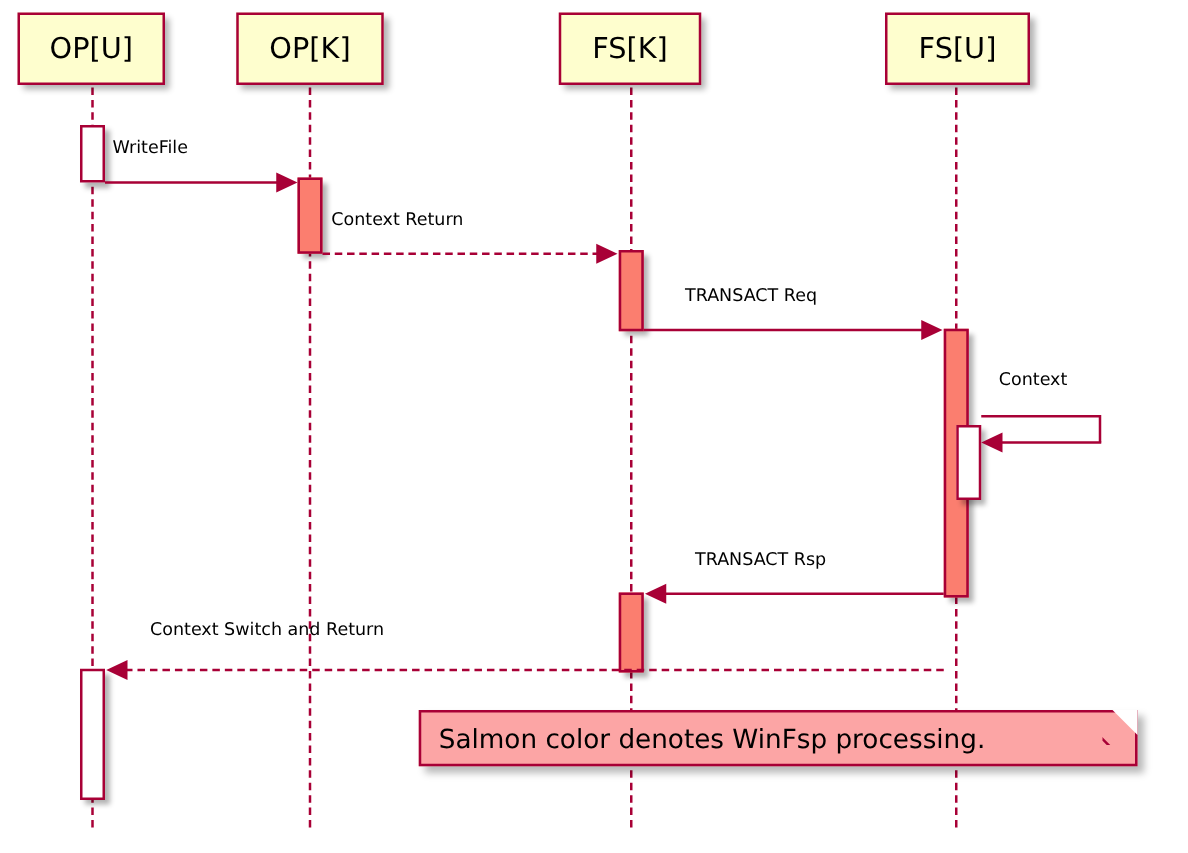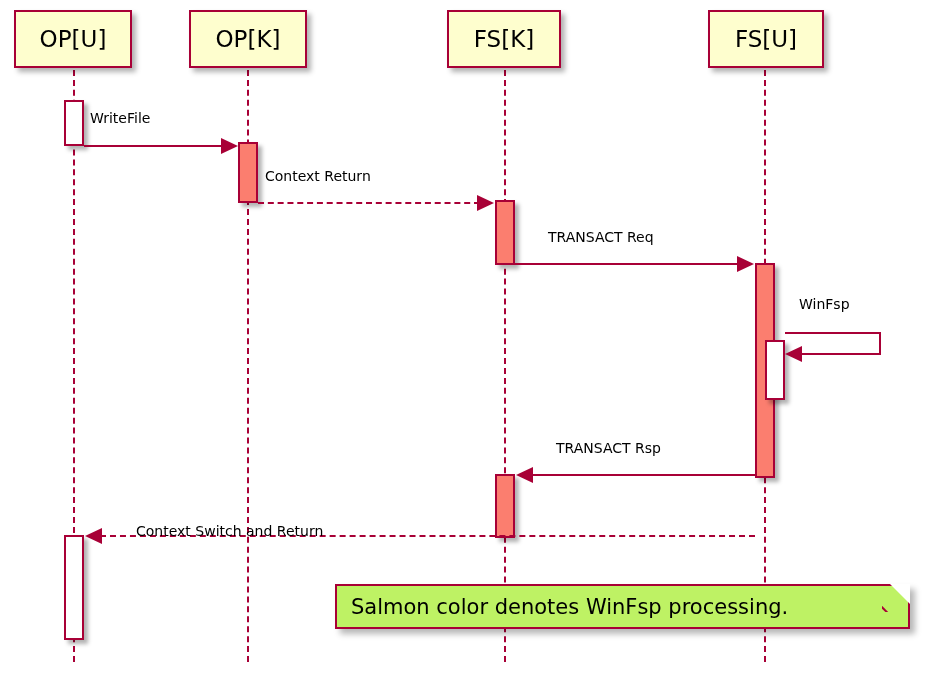--- a/index.html
+++ b/index.html
@@ -89,30 +89,29 @@
   }
   .self-right {
     position: absolute;
     width: 0;
     border-left: 2px solid #A80036;
   }
 
   
   .note {
     position: absolute;
-    background: #bef264;
+    background: #fca5a5;
     border: 2px solid #A80036;
     box-sizing: border-box;
     box-shadow: 5px 5px 6px rgba(0,0,0,0.28);
     font-size: 21px;
     color: #000000;
     display: flex;
     align-items: center;
     white-space: nowrap;
-    margin-top: 16px;
   }
   .note-text { padding-left: 14px; }
   .note-fold {
     position: absolute;
     top: -2px;
     right: -2px;
     width: 0;
     height: 0;
     border-left: 20px solid transparent;
     border-top: 20px solid #FFFFFF;
@@ -183,29 +182,29 @@
   <div class="msg-label" style="left:265px; top:168px;">Context Return</div>
 
   <div class="msg-line" style="left:515px; top:263px; width:225px;"></div>
   <div class="arrowhead right" style="left:737px; top:256px;"></div>
   <div class="msg-label" style="left:522px; top:229px;margin-left:26px;">TRANSACT Req</div>
 
   <div class="self-top" style="left:785px; top:332px; width:95px;"></div>
   <div class="self-right" style="left:879px; top:332px; height:22px;"></div>
   <div class="self-bottom" style="left:800px; top:353px; width:81px;"></div>
   <div class="arrowhead left" style="left:785px; top:346px;"></div>
-  <div class="msg-label" style="left:799px; top:296px;">WinFsp</div>
+  <div class="msg-label" style="left:799px; top:296px;">Context</div>
 
   <div class="msg-line" style="left:531px; top:474px; width:224px;"></div>
   <div class="arrowhead left" style="left:516px; top:467px;"></div>
   <div class="msg-label" style="left:556px; top:440px;text-align:center;">TRANSACT Rsp</div>
 
   <div class="msg-line dotted" style="left:100px; top:535px; width:655px;"></div>
   <div class="arrowhead left" style="left:85px; top:528px;"></div>
-  <div class="msg-label" style="left:120px; top:523px;margin-left:16px;">Context Switch and Return</div>
+  <div class="msg-label" style="left:120px; top:496px;">Context Switch and Return</div>
 
   <div class="note" style="left:335px; top:568px; width:575px; height:45px;">
     <span class="note-text">Salmon color denotes WinFsp processing.</span>
     <span class="note-fold"></span>
     <span class="note-fold-edge"></span>
   </div>
 
 </div>
 
 </body></html>

